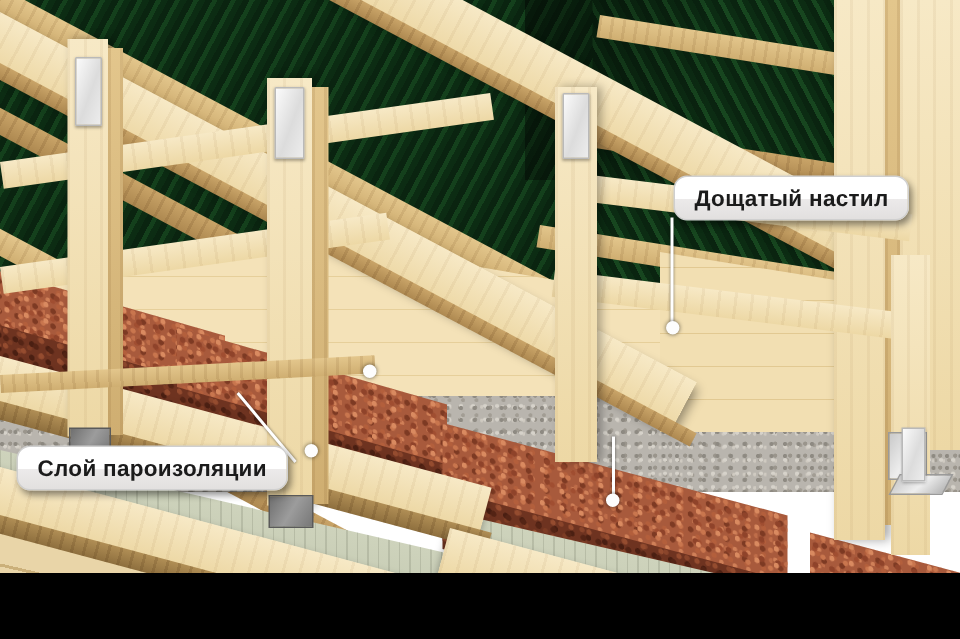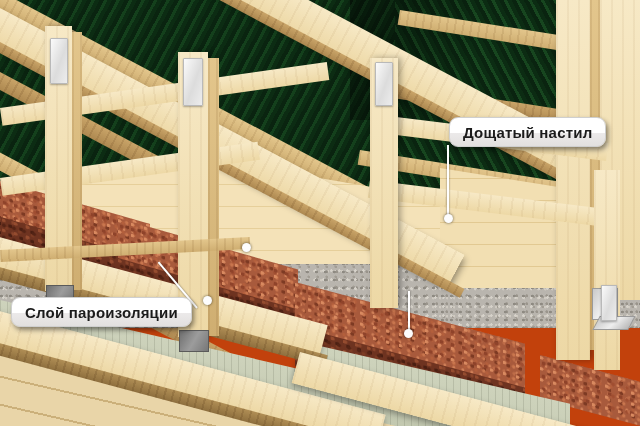--- a/index.html
+++ b/index.html
@@ -1,19 +1,19 @@
 <!DOCTYPE html>
 <html><head>
 <meta charset="utf-8">
 <style>
   html,body{margin:0;padding:0;background:#000;}
   #stage{
-    position:relative;width:640px;height:426px;overflow:hidden;
+    position:relative;width:640px;height:382px;overflow:hidden;
     font-family:"Liberation Sans", sans-serif;
-    background:#c2410c;
+    background:#ffffff;
   }
   .layer{position:absolute;}
 
   
   #roof-green{
     left:0;top:0;width:640px;height:240px;
     background:
       repeating-linear-gradient(118deg,
         #0a2410 0px,#0a2410 4px,
         #14401c 4px,#14401c 7px,

